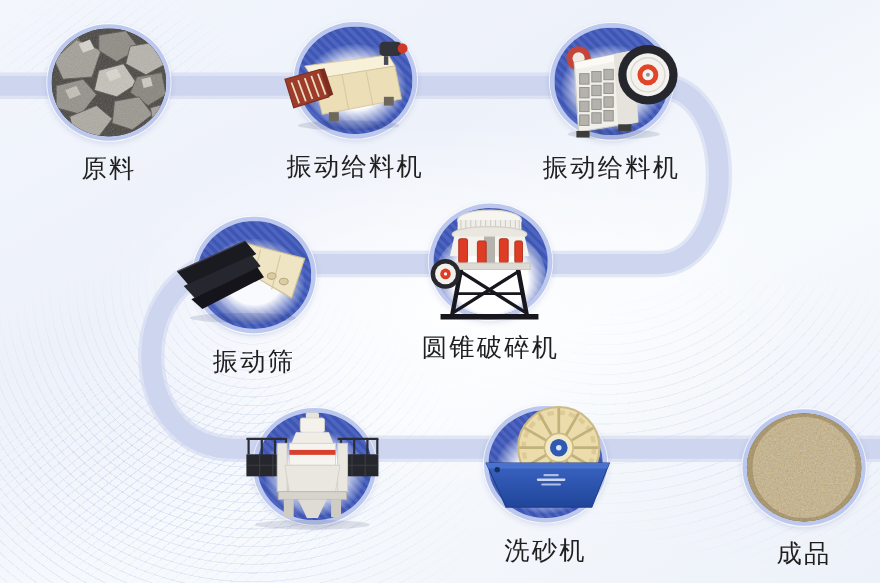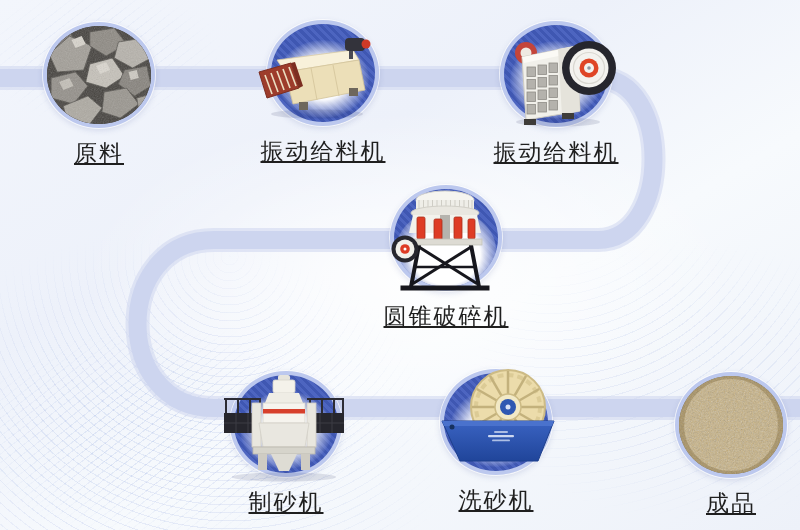--- a/index.html
+++ b/index.html
@@ -34,21 +34,21 @@
     box-sizing:border-box;border:4px solid #bcc8ee;overflow:hidden;
     box-shadow:0 0 0 1px rgba(255,255,255,0.7),0 2px 6px rgba(60,80,150,0.18);}
   .circle.blue{background:repeating-linear-gradient(45deg,#3f57b2 0 3px,#4d65c0 3px 6px);}
   .circle.photo{background:#45423e;}
   .photo-bg{position:absolute;left:6%;top:16%;width:88%;height:80%;border-radius:50%;
     background:radial-gradient(ellipse at center,rgba(255,255,255,0.97) 38%,rgba(255,255,255,0) 72%);}
   .photo-bg.big{left:2%;top:20%;width:96%;height:84%;
     background:radial-gradient(ellipse at 50% 55%,#ffffff 48%,rgba(255,255,255,0) 78%);}
   .machine{position:absolute;z-index:3;}
   .label{position:absolute;left:-44px;top:118px;width:200px;text-align:center;
-    font-size:23px;line-height:26px;letter-spacing:2px;color:#1f1f1f;text-decoration:underline;}
+    font-size:23px;line-height:26px;letter-spacing:2px;color:#1f1f1f;}
   .fillsvg{position:absolute;left:0;top:0;width:100%;height:100%;}
   
   .s1{left:43px;top:22px;}  .s2{left:267px;top:20px;} .s3{left:500px;top:21px;}
   .s4{left:175px;top:197px;}.s5{left:390px;top:185px;}
   .s6{left:230px;top:371px;}.s7{left:440px;top:369px;}.s8{left:675px;top:372px;}
 </style>
 </head>
 <body>
 
 <svg width="0" height="0" style="position:absolute" aria-hidden="true">
@@ -167,20 +167,38 @@
       <circle cx="91" cy="45" r="15.5" fill="none" stroke="#d9d7d0" stroke-width="1.2"></circle>
       <circle cx="91" cy="45" r="9.5" fill="#df4526"></circle>
       <circle cx="91" cy="45" r="5" fill="#f3f2ee"></circle>
       <circle cx="91" cy="45" r="1.8" fill="#9096a0"></circle>
       <rect x="26" y="96" width="12" height="6" fill="#3e3c39"></rect>
       <rect x="64" y="90" width="12" height="6" fill="#3e3c39"></rect>
     </svg>
     <div class="label">振动给料机</div>
   </div>
 
+  <div class="station s4">
+    <div class="circle blue">
+      <div class="photo-bg"></div>
+    </div>
+    <svg class="machine" style="left:-16px;top:14px" width="132" height="86" viewBox="0 0 132 86">
+      <ellipse cx="62" cy="78" rx="48" ry="4.5" fill="rgba(40,50,90,0.13)"></ellipse>
+      <polygon points="64,10 118,24 106,60 58,32" fill="#efe5c5" stroke="#cfc094" stroke-width="1"></polygon>
+      <line x1="78" y1="16" x2="70" y2="46" stroke="#d6c89c"></line>
+      <line x1="96" y1="21" x2="88" y2="52" stroke="#d6c89c"></line>
+      <ellipse cx="88" cy="40" rx="4" ry="3" fill="#dbcda1" stroke="#b9ab7d"></ellipse>
+      <ellipse cx="99" cy="45" rx="4" ry="3" fill="#dbcda1" stroke="#b9ab7d"></ellipse>
+      <polygon points="2,36 64,8 74,20 14,50" fill="#1a1a21"></polygon>
+      <polygon points="8,49 70,21 78,31 18,60" fill="#26262e"></polygon>
+      <polygon points="15,61 75,32 81,41 25,70" fill="#14141a"></polygon>
+      <line x1="2" y1="36" x2="64" y2="8" stroke="#41414e" stroke-width="1.2"></line>
+    </svg>
+    <div class="label">振动筛</div>
+  </div>
 
   <div class="station s5">
     <div class="circle blue">
       <div class="photo-bg big"></div>
     </div>
     <svg class="machine" style="left:-4px;top:0" width="120" height="116" viewBox="0 0 120 116">
       <g stroke="#17171d" stroke-linecap="square">
         <line x1="33" y1="60" x2="25" y2="102" stroke-width="4"></line>
         <line x1="85" y1="60" x2="93" y2="102" stroke-width="4"></line>
         <line x1="33" y1="62" x2="90" y2="98" stroke-width="3"></line>
@@ -243,21 +261,20 @@
       <rect x="57" y="7" width="22" height="13" rx="2" fill="#f4f2ea" stroke="#d7d4cb" stroke-width="0.8"></rect>
       <polygon points="53,20 83,20 87,30 49,30" fill="#efede5"></polygon>
       <rect x="47" y="30" width="42" height="20" fill="#f6f4ee" stroke="#d7d4cb" stroke-width="0.8"></rect>
       <rect x="47" y="36" width="42" height="4.5" fill="#d7402c"></rect>
       <polygon points="43,50 93,50 89,74 47,74" fill="#e9e7e0" stroke="#d2cfc7" stroke-width="0.8"></polygon>
       <rect x="37" y="74" width="62" height="7" fill="#d6d4cb" stroke="#b9b6ac" stroke-width="0.8"></rect>
       <rect x="42" y="81" width="9" height="16" fill="#cfccc3"></rect>
       <rect x="85" y="81" width="9" height="16" fill="#cfccc3"></rect>
       <polygon points="55,81 81,81 73,98 63,98" fill="#dedcd4"></polygon>
     </svg>
-    <div class="label">制砂机</div>
   </div>
 
   <div class="station s7">
     <div class="circle blue">
       <div class="photo-bg"></div>
     </div>
     <svg class="machine" style="left:-8px;top:-2px" width="130" height="102" viewBox="0 0 130 102">
       <circle cx="76" cy="40" r="37" fill="#ecdcab" stroke="#cdbb85" stroke-width="2"></circle>
       <circle cx="76" cy="40" r="32" fill="none" stroke="#dccb96" stroke-width="4" stroke-dasharray="6 4"></circle>
       <g stroke="#c3b17c" stroke-width="2.5">

